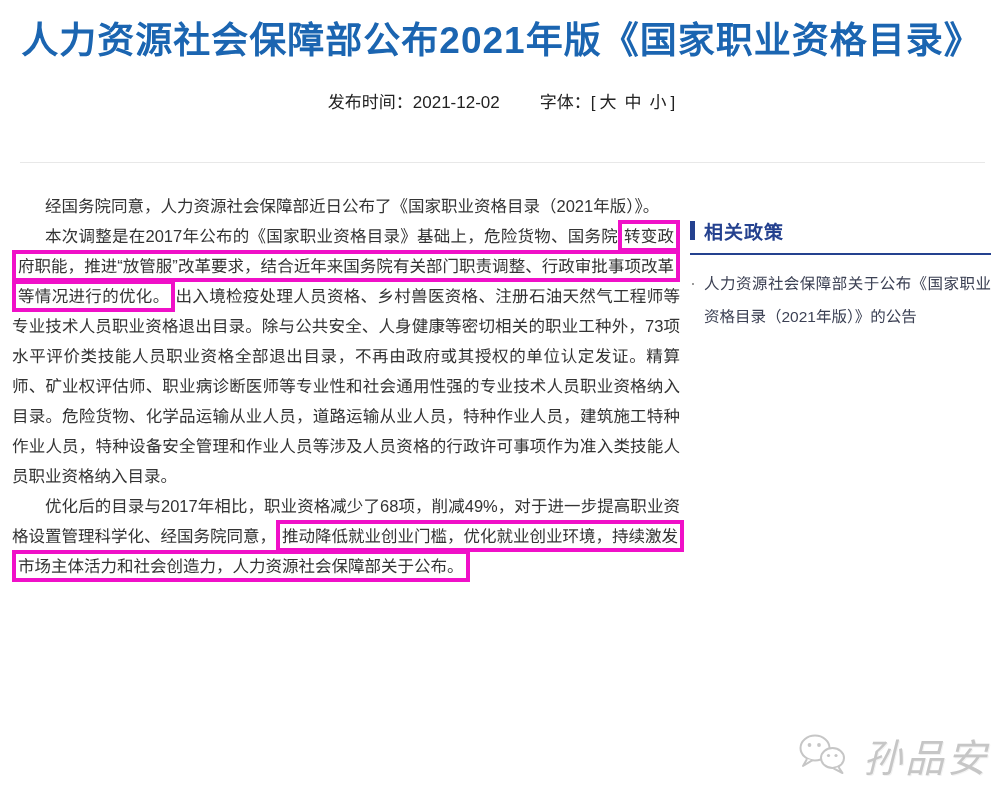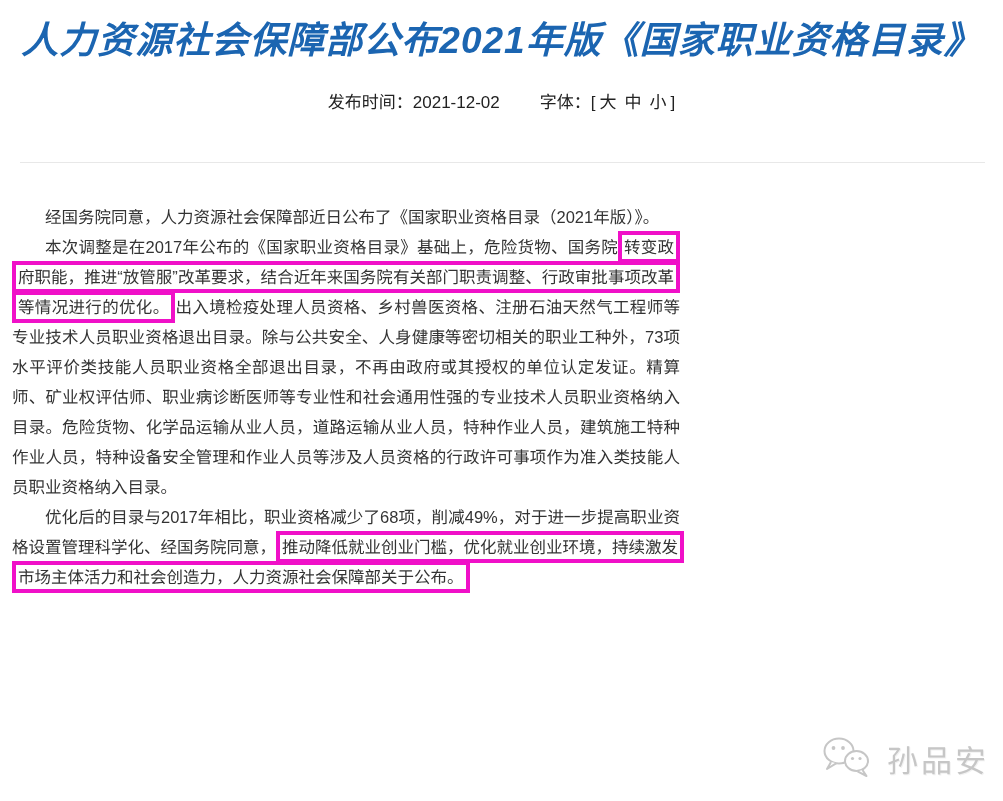--- a/index.html
+++ b/index.html
@@ -16,34 +16,33 @@
     width:1003px;height:801px;position:relative;overflow:hidden;
     font-family:"Liberation Sans","DejaVu Sans",sans-serif;
     color:var(--body-text);
   }
   .page-title{
     position:absolute;top:10px;left:0;width:100%;
     text-align:center;
     font-size:37px;font-weight:bold;letter-spacing:1px;
     color:var(--title-blue);
     white-space:nowrap;
-    font-style:italic;
   }
   .meta-row{
     position:absolute;top:88px;left:0;width:100%;
     text-align:center;font-size:17px;color:#222;
   }
   .meta-row .gap{display:inline-block;width:40px;}
   .font-size-link{cursor:pointer;margin:0 4px;}
   .header-divider{
     position:absolute;top:162px;left:20px;width:965px;height:1px;
     background:var(--divider);
   }
   .content{
-    position:absolute;top:202px;left:12px;right:12px;
+    position:absolute;top:191px;left:12px;right:12px;
     display:flex;align-items:flex-start;
   }
   .article-body{
     width:668px;flex:0 0 668px;
   }
   .article-body p{
     font-size:16.5px;line-height:30px;text-align:justify;
     text-indent:2em;color:var(--body-text);
   }
   .hl{
@@ -76,22 +75,23 @@
   }
   .sb-item-text{
     font-size:15.5px;line-height:33px;color:#3c4154;text-align:justify;
   }
   .watermark{
     position:absolute;right:14px;bottom:18px;
     display:flex;align-items:center;
     color:var(--watermark);
   }
   .watermark .wm-name{
-    font-size:31px;letter-spacing:3px;margin-left:13px;
+    font-size:39px;letter-spacing:3px;margin-left:13px;
     text-shadow:1px 1px 0 #f2f2f2;
+    font-style:italic;
   }
 </style>
 </head>
 <body>
 
 <h1 class="page-title">人力资源社会保障部公布2021年版《国家职业资格目录》</h1>
 
 <div class="meta-row">
   <span>发布时间：</span><span>2021-12-02</span><span class="gap"></span><span>字体：</span><span>[</span><span class="font-size-link">大</span><span class="font-size-link">中</span><span class="font-size-link">小</span><span>]</span>
 </div>
@@ -100,20 +100,30 @@
 
 <div class="content">
 
   <div class="article-body">
 
   <p><span>经国务院同意，人力资源社会保障部近日公布了《国家职业资格目录（2021年版）》。</span></p>
       <p><span>本次调整是在2017年公布的《国家职业资格目录》基础上，危险货物、国务院</span><span class="hl">转变政府职能，推进“放管服”改革要求，结合近年来国务院有关部门职责调整、行政审批事项改革等情况进行的优化。</span><span>出入境检疫处理人员资格、乡村兽医资格、注册石油天然气工程师等专业技术人员职业资格退出目录。除与公共安全、人身健康等密切相关的职业工种外，73项水平评价类技能人员职业资格全部退出目录，不再由政府或其授权的单位认定发证。精算师、矿业权评估师、职业病诊断医师等专业性和社会通用性强的专业技术人员职业资格纳入目录。危险货物、化学品运输从业人员，道路运输从业人员，特种作业人员，建筑施工特种作业人员，特种设备安全管理和作业人员等涉及人员资格的行政许可事项作为准入类技能人员职业资格纳入目录。</span></p>
       <p><span>优化后的目录与2017年相比，职业资格减少了68项，削减49%，对于进一步提高职业资格设置管理科学化、经国务院同意，</span><span class="hl">推动降低就业创业门槛，优化就业创业环境，持续激发市场主体活力和社会创造力，人力资源社会保障部关于公布。</span></p>
     </div>
 
+  <div class="sidebar">
+    <div class="sidebar-header">
+      <span class="sb-bar"></span>
+      <span class="sb-title">相关政策</span>
+    </div>
+    <div class="sb-item">
+      <span class="sb-bullet">·</span>
+      <span class="sb-item-text">人力资源社会保障部关于公布《国家职业资格目录（2021年版）》的公告</span>
+    </div>
+  </div>
 
 </div>
 
 <div class="watermark">
   <span>
     <svg width="54" height="46" viewBox="0 0 54 46" fill="none" xmlns="http://www.w3.org/2000/svg">
       <ellipse cx="19" cy="18" rx="14.5" ry="12.5" stroke="#c6c6c6" stroke-width="2" fill="#ffffff"></ellipse>
       <path d="M11 29 L7 36 L16.5 30.2" stroke="#c6c6c6" stroke-width="2" fill="#ffffff" stroke-linejoin="round"></path>
       <circle cx="13.5" cy="15" r="1.9" fill="#c6c6c6"></circle>
       <circle cx="23" cy="15" r="1.9" fill="#c6c6c6"></circle>

